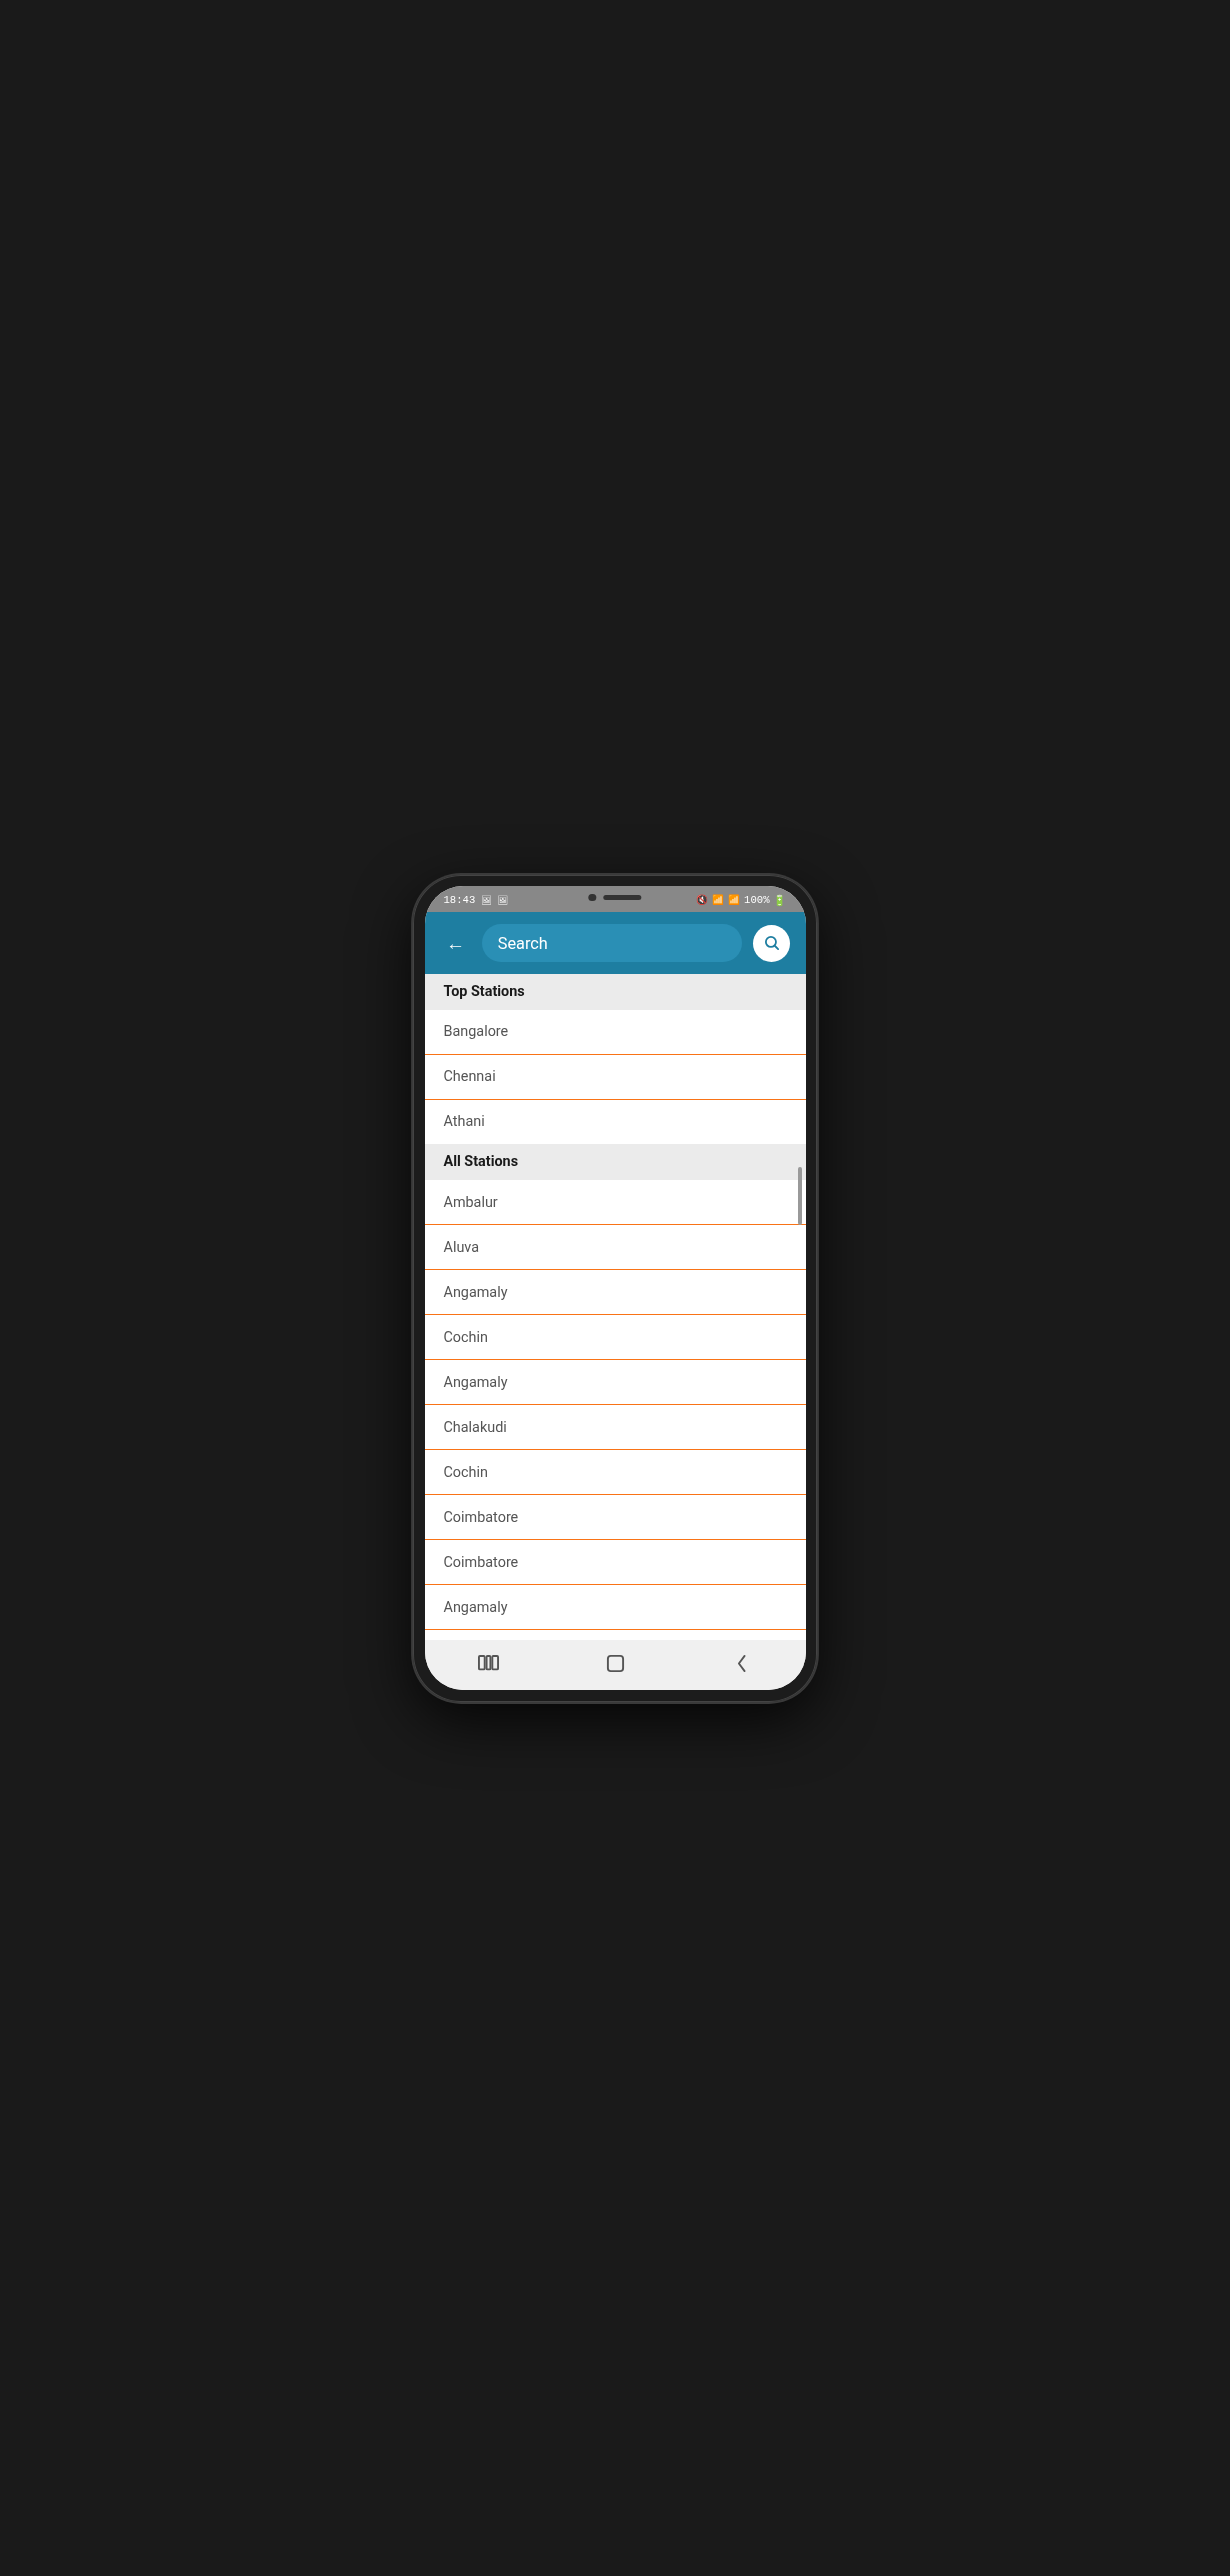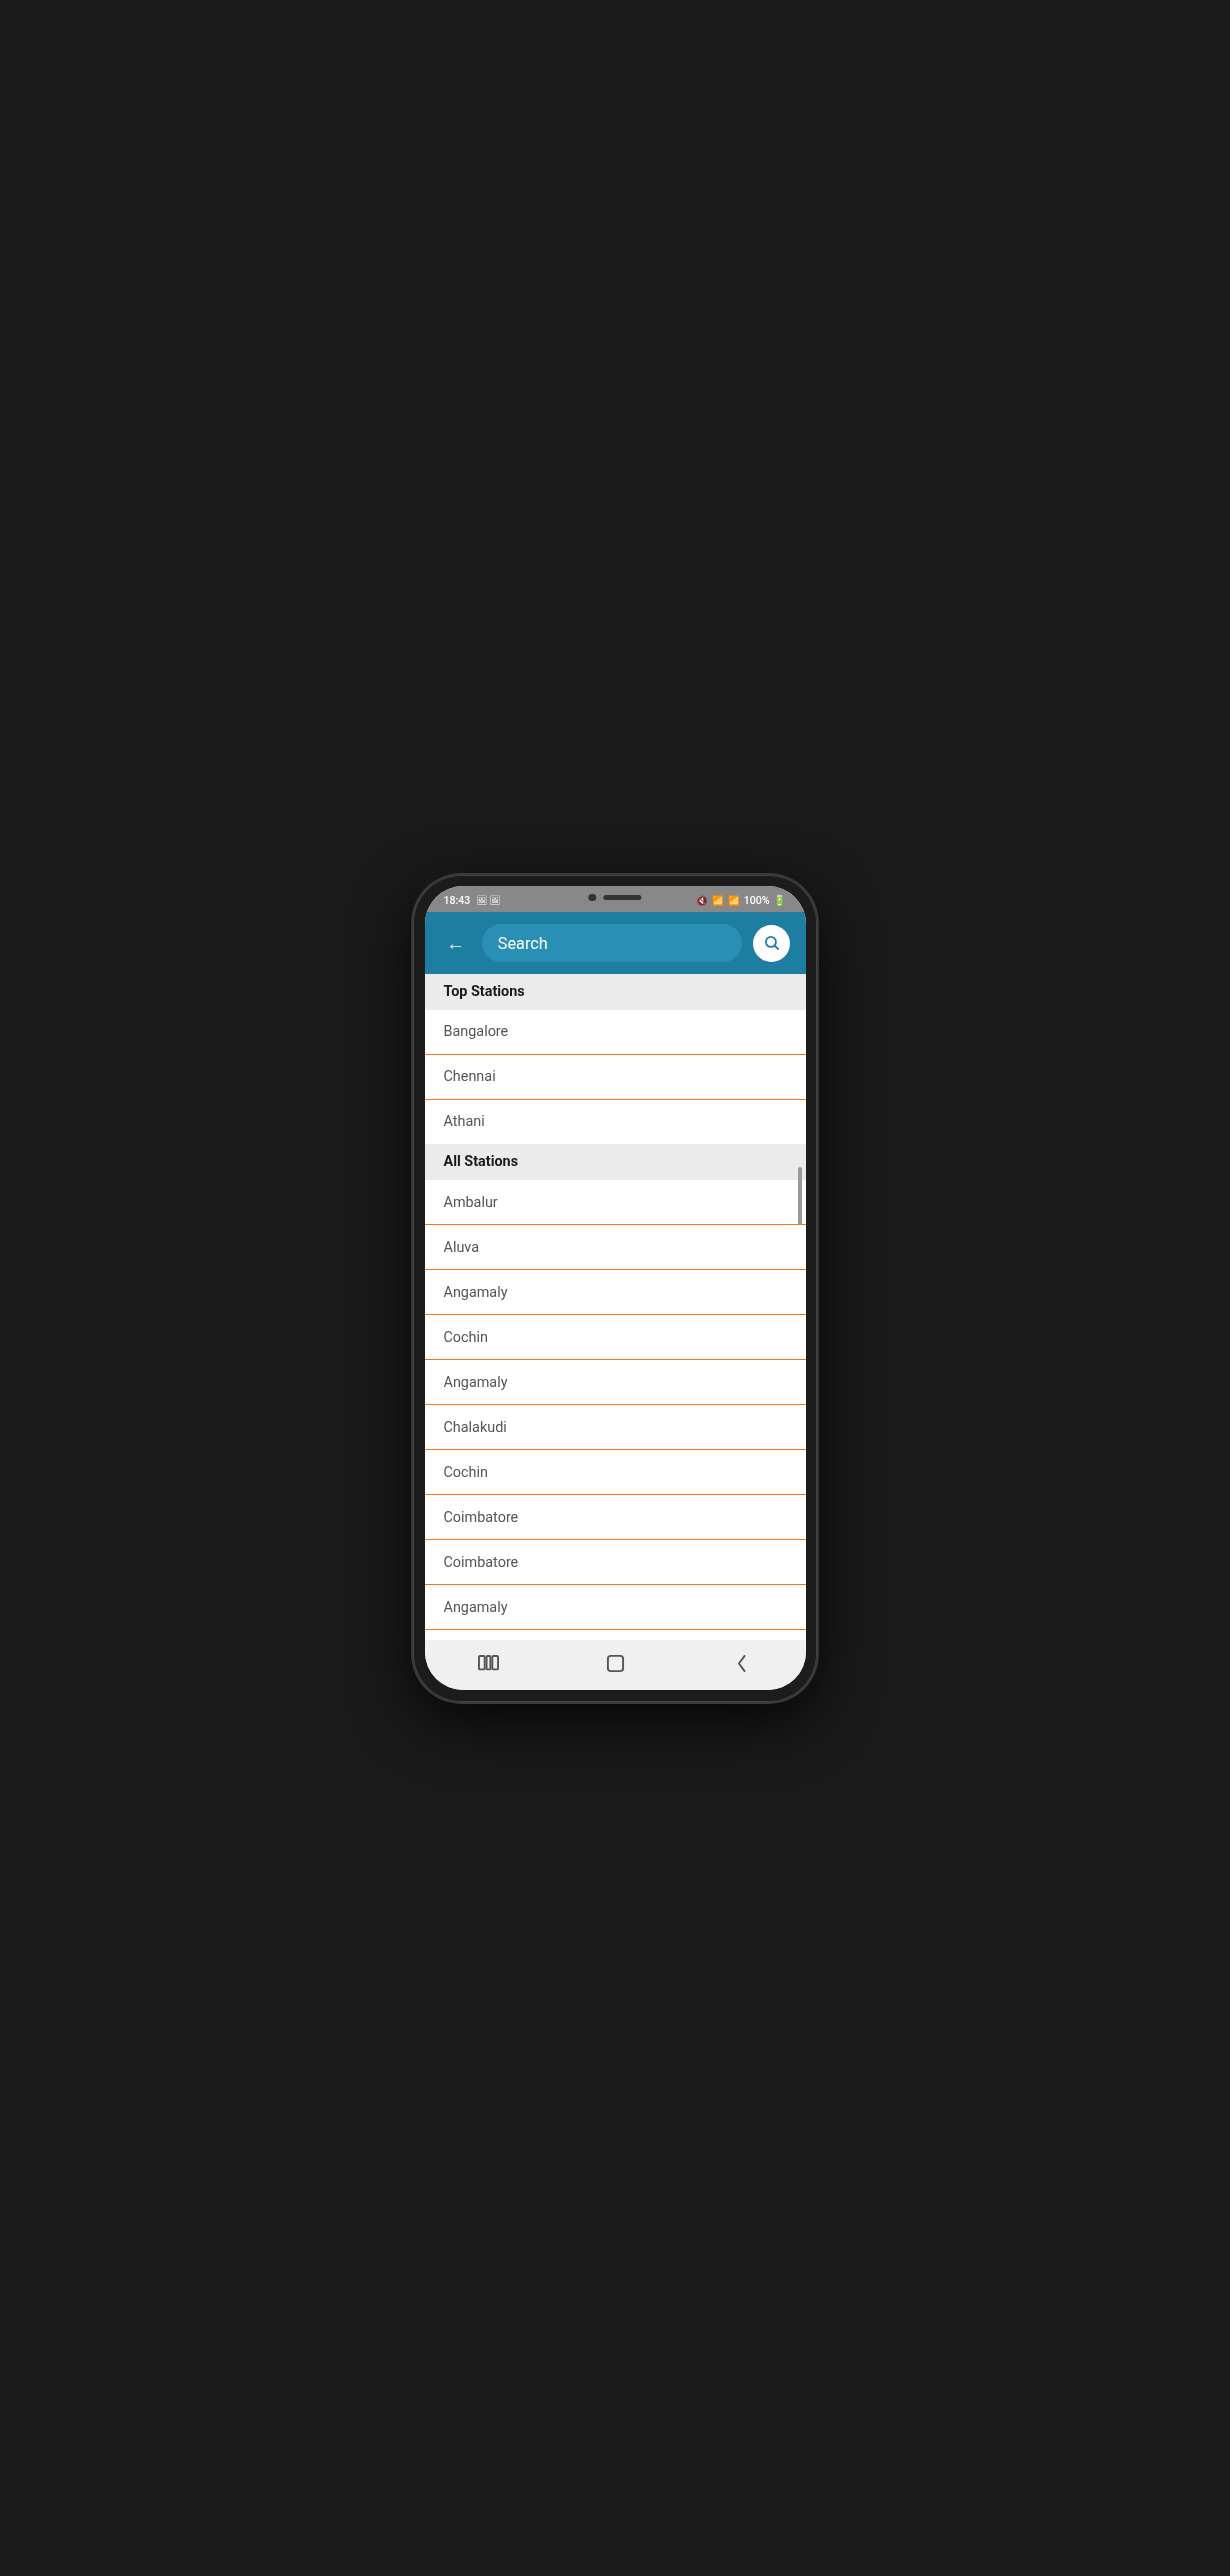--- a/index.html
+++ b/index.html
@@ -36,20 +36,21 @@
 
     
     .status-bar {
       background: #888;
       padding: 7.7px 19px 5.8px;
       display: flex;
       justify-content: space-between;
       align-items: center;
       position: relative;
       flex-shrink: 0;
+      font-family: Liberation Mono, monospace;
     }
 
     .status-bar-left {
       font-size: 10.6px;
       color: white;
       font-weight: 500;
       display: flex;
       align-items: center;
       gap: 5.8px;
     }

